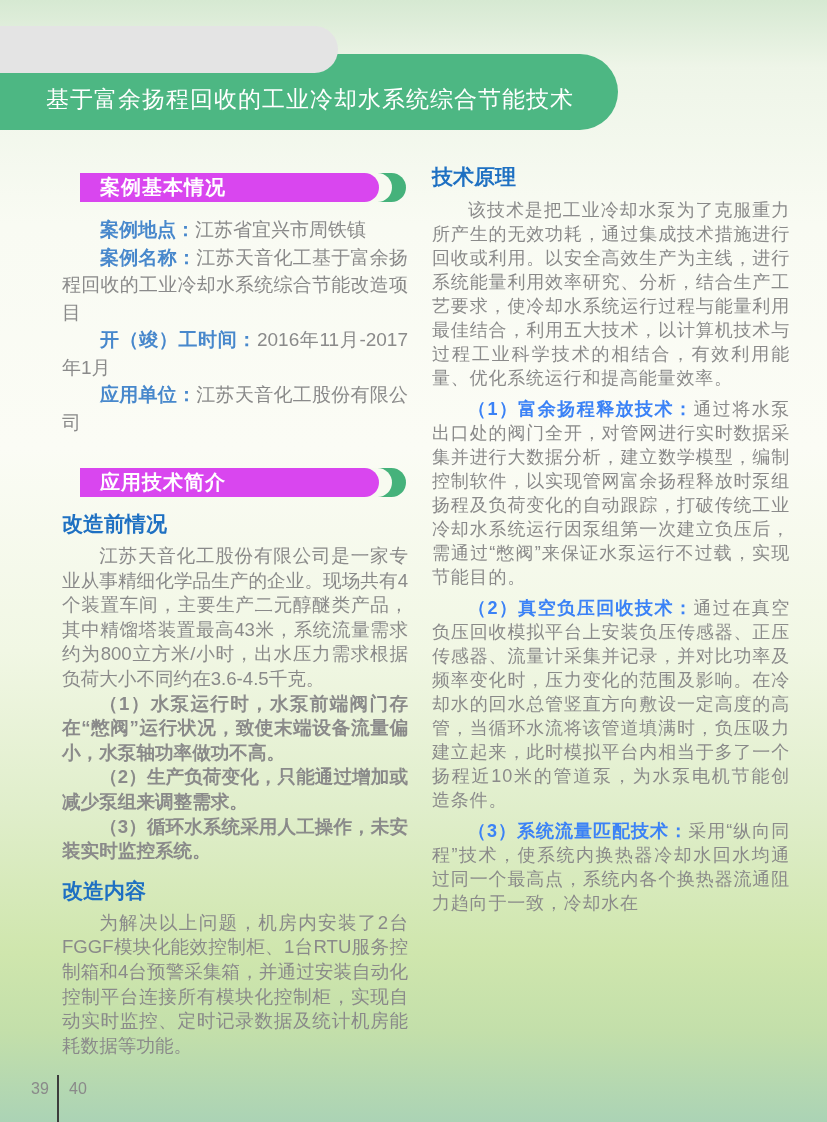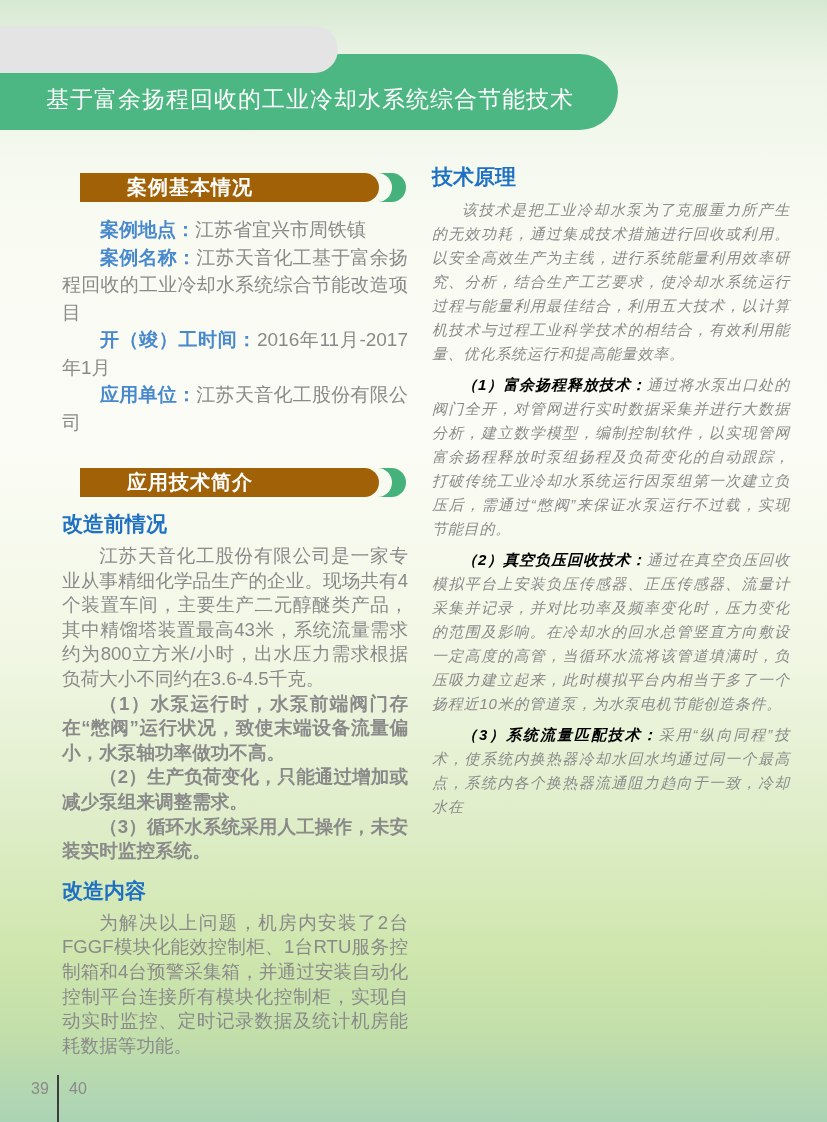--- a/index.html
+++ b/index.html
@@ -25,33 +25,33 @@
   .col{position:absolute;top:165px;}
   .col-left{left:62px;width:346px;}
   .col-right{left:432px;width:358px;top:163px;}
   
   .banner{position:relative;height:29px;width:326px;margin:8px 0 0 18px;}
   .banner .pill-green{position:absolute;top:0;right:0;width:64px;height:100%;
     background:#45b27b;border-radius:15px;}
   .banner .pill-white{position:absolute;top:0;right:14px;width:64px;height:100%;
     background:#f7faf0;border-radius:15px;}
   .banner .bar-blue{position:absolute;top:0;left:0;right:27px;height:100%;
-    background:#a16207;border-radius:0 15px 15px 0;box-sizing:border-box;
-    color:#ffffff;font-size:20px;font-weight:bold;line-height:29px;padding-left:47px;
+    background:#d946ef;border-radius:0 15px 15px 0;box-sizing:border-box;
+    color:#ffffff;font-size:20px;font-weight:bold;line-height:29px;padding-left:20px;
     letter-spacing:1px;}
   
   .fields{margin-top:14px;}
   .field-para{margin:0;font-size:19px;line-height:27.5px;text-indent:2em;
     text-align:justify;color:#8a8a8a;}
   .field-label{color:#4888cc;font-weight:bold;}
   .sec-heading{margin:0;font-size:21px;font-weight:bold;color:#1e70c2;}
   .para{margin:0;font-size:18.6px;line-height:24.6px;text-indent:2em;
     text-align:justify;color:#8a8a8a;}
-  .col-right .para{font-size:15px;line-height:24px;letter-spacing:0.8px;font-style:italic;}
-  .item-label{color:#000000;font-weight:bold;}
+  .col-right .para{font-size:18px;line-height:24px;letter-spacing:0.8px;}
+  .item-label{color:#3b82f6;font-weight:bold;}
   .mt6{margin-top:6px;} .mt7{margin-top:7px;} .mt5{font-weight:bold;} .mt13{margin-top:13px;} .mt18{margin-top:32px;}
   .h-after-banner{margin-top:13px;}
   
   .footer-num{position:absolute;top:1080px;font-size:16px;color:#8a8a8a;}
   .footer-left{left:31px;}
   .footer-right{left:69px;}
   .footer-line{position:absolute;left:57px;top:1075px;width:2px;height:47px;background:#3c3c3c;}
 </style>
 </head>
 <body>

